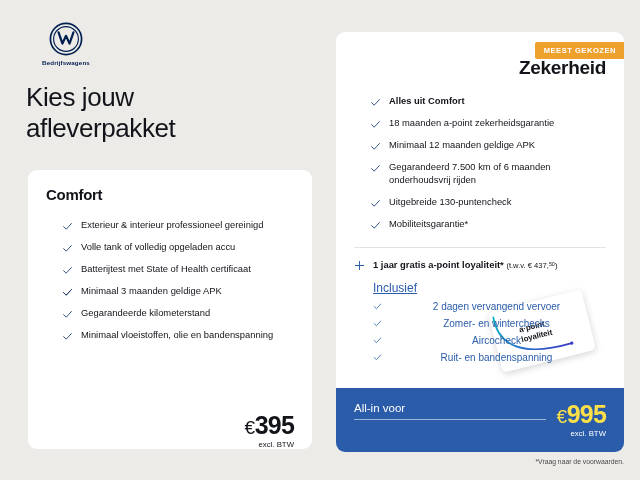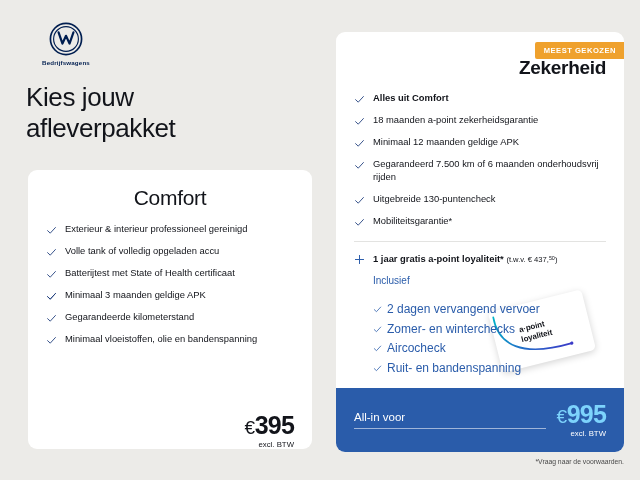--- a/index.html
+++ b/index.html
@@ -71,31 +71,30 @@
     left: 28px;
     top: 170px;
     width: 284px;
     height: 279px;
     background: #FFFFFF;
     border-radius: 9px;
     box-sizing: border-box;
     padding: 16px 18px 10px 18px;
   }
   .card-title {
-    font-size: 21px;
-    font-weight: normal;
+    font-size: 15px;
+    font-weight: bold;
     letter-spacing: -0.3px;
     margin: 0 0 13px 0;
     color: #12141A;
-    text-align: center;
   }
 
   ul.feature-list {
     list-style: none;
-    margin: 0;
+    margin: 16px;
     padding: 0;
   }
   ul.feature-list > li {
     position: relative;
     padding-left: 19px;
     margin-bottom: 9px;
     font-size: 9.4px;
     line-height: 1.38;
     color: #12141A;
   }
@@ -203,36 +202,38 @@
     vertical-align: 0.35em;
   }
 
   .incl-wrap {
     margin-top: 10px;
     padding-left: 19px;
     position: relative;
     z-index: 2;
   }
   .incl-title {
-    font-size: 10px;
+    font-size: 12px;
     color: #2A5CAA;
-    margin-bottom: 16px;
+    margin-bottom: 5px;
+    text-decoration: underline;
   }
   ul.incl-list {
     list-style: none;
     margin: 0;
     padding: 0;
   }
   ul.incl-list > li {
     position: relative;
     padding-left: 14px;
     margin-bottom: 4px;
-    font-size: 12px;
+    font-size: 10px;
     line-height: 1.3;
     color: #2A5CAA;
+    text-align: center;
   }
   .check-sm {
     position: absolute;
     left: 0;
     top: 1px;
     width: 9px;
     height: 9px;
   }
 
   
@@ -273,31 +274,31 @@
     box-sizing: border-box;
     padding: 14px 18px 0 18px;
   }
   .allin-label {
     font-size: 11.5px;
     color: #FFFFFF;
   }
   .footer-row {
     display: flex;
     justify-content: space-between;
-    align-items: center;
+    align-items: flex-start;
   }
   .footer-price {
     text-align: right;
   }
   .footer-amount {
     font-size: 25px;
     font-weight: bold;
     letter-spacing: -0.8px;
     line-height: 1;
-    color: #7dd3fc;
+    color: #fde047;
   }
   .footer-amount .cur {
     font-size: 19px;
     font-weight: normal;
     letter-spacing: -0.5px;
   }
   .footer-sub {
     margin-top: 2px;
     font-size: 7.8px;
     color: #FFFFFF;

